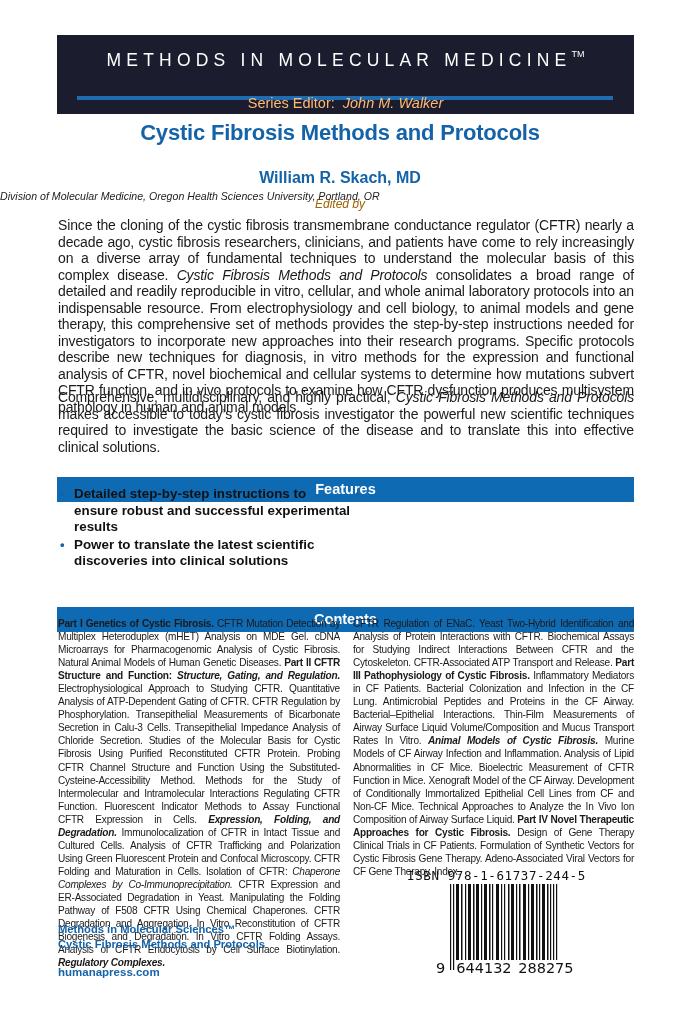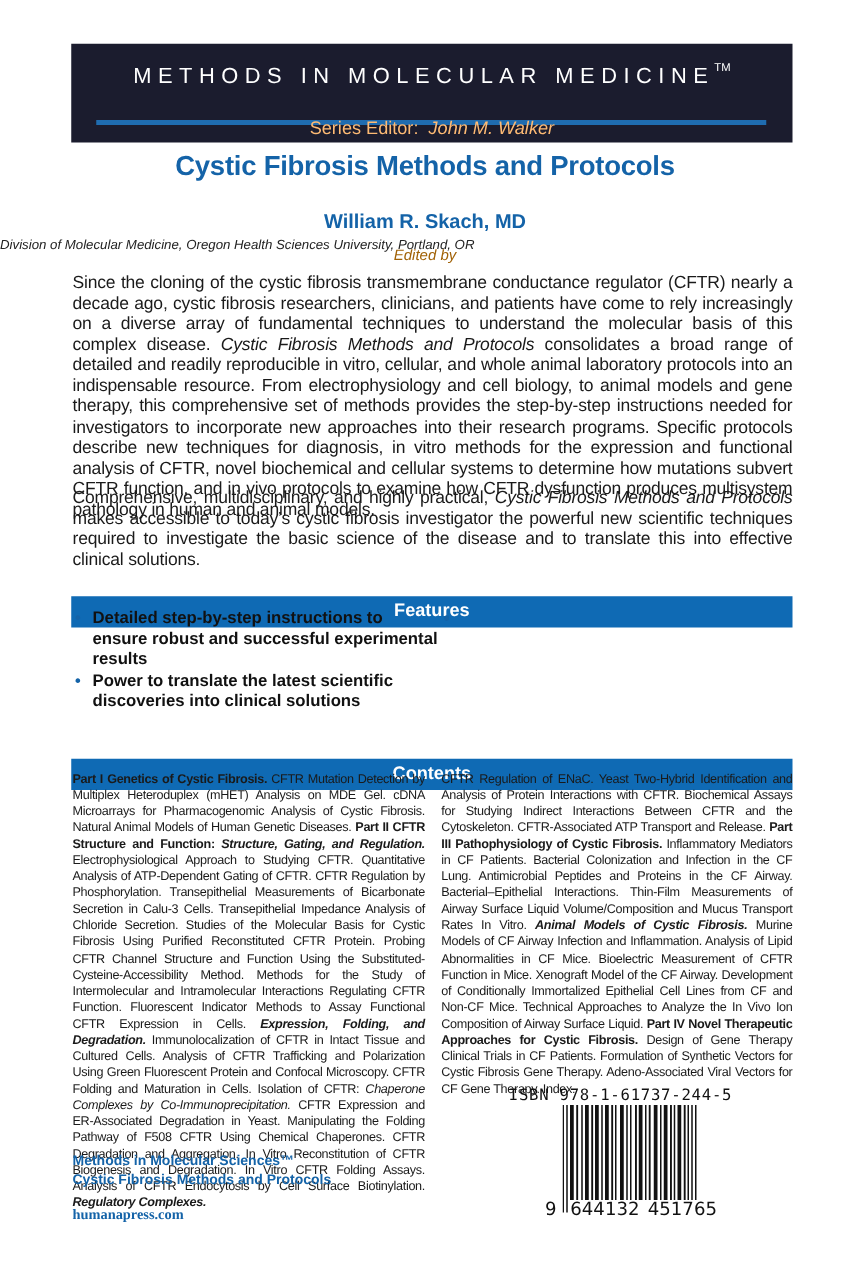--- a/index.html
+++ b/index.html
@@ -80,21 +80,21 @@
   }
   .contents.left { left: 58px; width: 282px; }
   .contents.right { left: 353px; width: 281px; }
   .contents b { font-weight: bold; }
   .contents i { font-style: italic; }
 
   .footer-series {
     position: absolute; left: 58px; top: 922px; color: #1463a8; font-weight: bold; font-size: 11.2px; line-height: 14.5px;
   }
   .footer-site {
-    position: absolute; left: 58px; top: 966px; color: #1463a8; font-weight: bold; font-size: 11.5px; font-family: Liberation Serif, serif;
+    position: absolute; left: 58px; top: 966px; color: #1463a8; font-weight: bold; font-size: 11.5px;
   }
 
   .isbn {
     position: absolute; left: 407px; top: 868px; font-family: "DejaVu Sans Mono", monospace;
     font-size: 12.5px; letter-spacing: 0.6px; color: #111;
   }
   .barcode {
     position: absolute; left: 450px; top: 884px; width: 110px; height: 88px;
   }
   .barcode svg { display: block; }
@@ -180,14 +180,14 @@
       <rect x="89" y="0" width="1.2" height="76"></rect>
       <rect x="92" y="0" width="3" height="76"></rect>
       <rect x="97" y="0" width="1.5" height="76"></rect>
       <rect x="100" y="0" width="1.2" height="76"></rect>
       <rect x="103" y="0" width="1.2" height="86"></rect>
       <rect x="106" y="0" width="1.2" height="86"></rect>
     </g>
   </svg>
 </div>
 <div class="barcode-digits">
-  <span class="lead">9</span><span class="grp">644132</span> <span class="grp">451765</span>
+  <span class="lead">9</span><span class="grp">644132</span> <span class="grp">288275</span>
 </div>
 
 </body></html>

